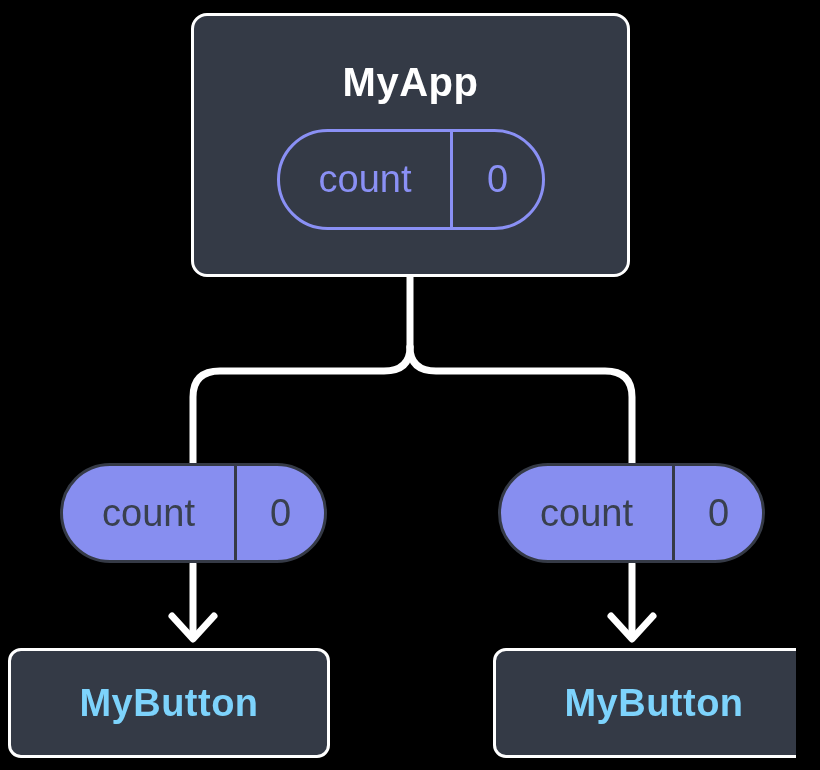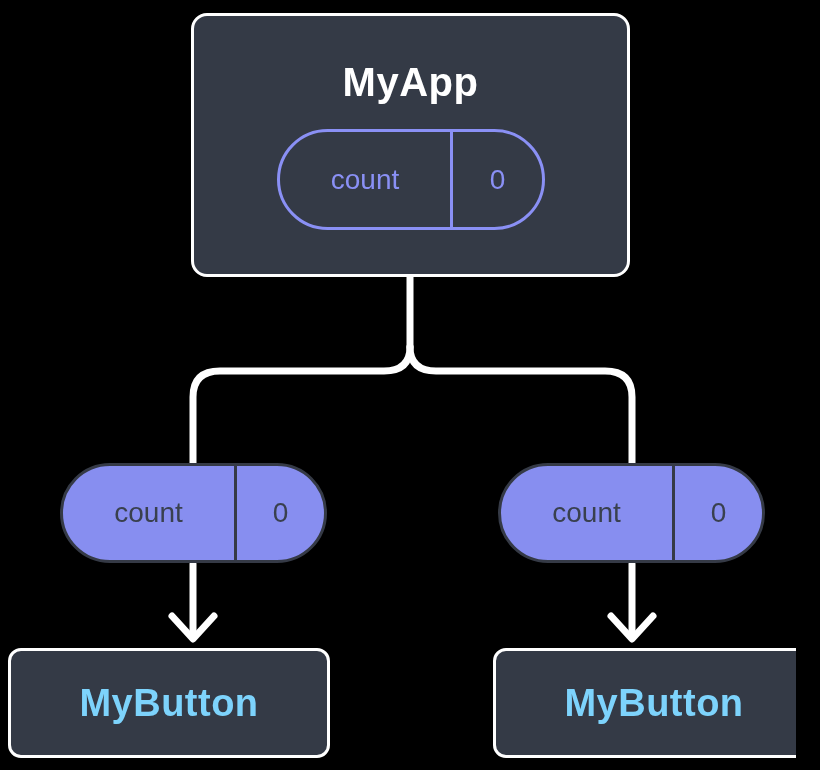--- a/index.html
+++ b/index.html
@@ -42,21 +42,21 @@
     font-weight: 700;
     line-height: 48px;
     letter-spacing: 0.5px;
   }
   .pill {
     position: absolute;
     box-sizing: border-box;
     display: flex;
     align-items: stretch;
     border-radius: 999px;
-    font-size: 28px;
+    font-size: 38px;
     z-index: 2;
   }
   .pill .seg {
     display: flex;
     align-items: center;
     justify-content: center;
   }
   .state-pill {
     left: 83px; top: 113px;
     width: 268px; height: 101px;

